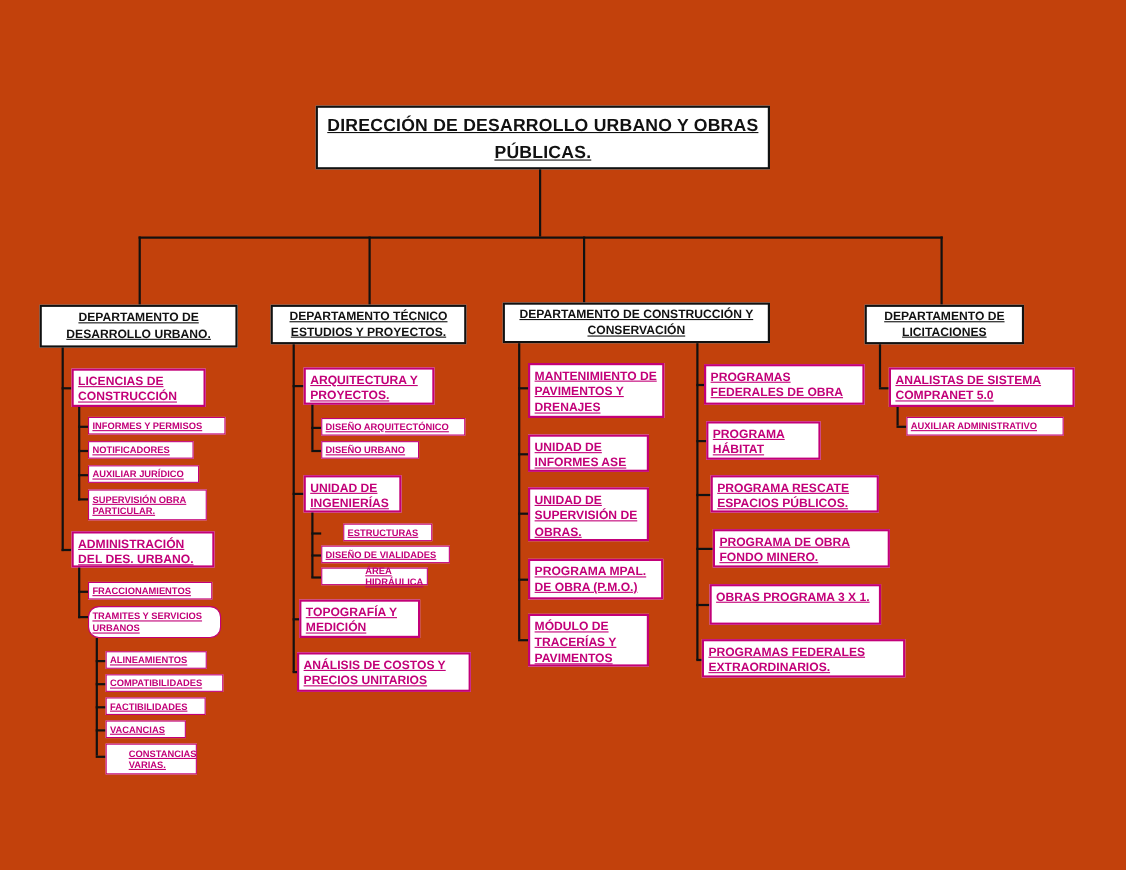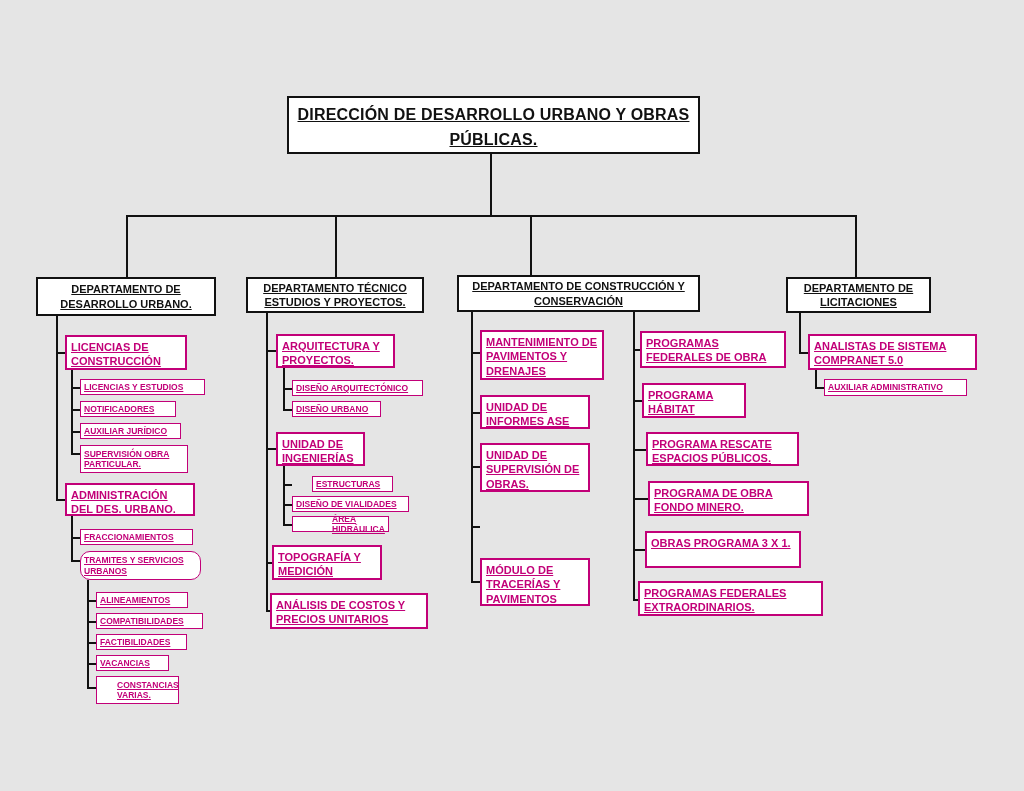--- a/index.html
+++ b/index.html
@@ -1,19 +1,19 @@
 <!DOCTYPE html>
 <html style="--accent: #c20078;"><head>
 <meta charset="utf-8">
 <style>
   html,body{margin:0;padding:0;background:#ffffff;}
   #canvas{
     position:relative;
     width:1024px;height:791px;
-    background:#e5e5e5;
+    background:#c2410c;
     font-family:"Liberation Sans", sans-serif;
     overflow:hidden;
   }
   .box{
     position:absolute;box-sizing:border-box;
     font-weight:bold;text-decoration:underline;
     background:#ffffff;
   }
   .title-box{
     border:2px solid #111111;color:#111111;
@@ -58,21 +58,21 @@
   <div class="box dept" style="left:786px;top:277px;width:145px;height:36px;">DEPARTAMENTO DE LICITACIONES</div>
   <div class="box dept" style="left:457px;top:275px;width:243px;height:37px;">DEPARTAMENTO DE CONSTRUCCIÓN Y CONSERVACIÓN</div>
 
   <div class="lv" style="left:56px;top:316px;height:185px;"></div>
 
   <div class="lh" style="left:56px;top:352px;width:9px;"></div>
   <div class="box pk" style="left:65px;top:335px;width:122px;height:35px;">LICENCIAS DE CONSTRUCCIÓN</div>
 
   <div class="lv" style="left:71px;top:370px;height:85px;"></div>
   <div class="lh" style="left:71px;top:387px;width:9px;"></div>
-  <div class="box pk-sm" style="left:80px;top:379px;width:125px;height:16px;">LICENCIAS Y ESTUDIOS</div>
+  <div class="box pk-sm" style="left:80px;top:379px;width:125px;height:16px;">INFORMES Y PERMISOS</div>
   <div class="lh" style="left:71px;top:409px;width:9px;"></div>
   <div class="box pk-sm" style="left:80px;top:401px;width:96px;height:16px;">NOTIFICADORES</div>
   <div class="lh" style="left:71px;top:431px;width:9px;"></div>
   <div class="box pk-sm" style="left:80px;top:423px;width:101px;height:16px;">AUXILIAR JURÍDICO</div>
   <div class="lh" style="left:71px;top:453px;width:9px;"></div>
   <div class="box pk-sm" style="left:80px;top:445px;width:108px;height:28px;">SUPERVISIÓN OBRA PARTICULAR.</div>
 
   <div class="lh" style="left:56px;top:499px;width:9px;"></div>
   <div class="box pk" style="left:65px;top:483px;width:130px;height:33px;">ADMINISTRACIÓN DEL DES. URBANO.</div>
 
@@ -127,20 +127,21 @@
   <div class="lh" style="left:471px;top:352px;width:9px;"></div>
   <div class="box pk" style="left:480px;top:330px;width:124px;height:50px;">MANTENIMIENTO DE PAVIMENTOS Y DRENAJES</div>
 
   <div class="lh" style="left:471px;top:412px;width:9px;"></div>
   <div class="box pk" style="left:480px;top:395px;width:110px;height:34px;">UNIDAD DE INFORMES ASE</div>
 
   <div class="lh" style="left:471px;top:466px;width:9px;"></div>
   <div class="box pk" style="left:480px;top:443px;width:110px;height:49px;">UNIDAD DE SUPERVISIÓN DE OBRAS.</div>
 
   <div class="lh" style="left:471px;top:526px;width:9px;"></div>
+  <div class="box pk" style="left:480px;top:508px;width:123px;height:37px;">PROGRAMA MPAL. DE OBRA (P.M.O.)</div>
 
   <div class="lh" style="left:471px;top:581px;width:9px;"></div>
   <div class="box pk" style="left:480px;top:558px;width:110px;height:48px;">MÓDULO DE TRACERÍAS Y PAVIMENTOS</div>
 
   <div class="lv" style="left:633px;top:312px;height:288px;"></div>
 
   <div class="lh" style="left:633px;top:349px;width:7px;"></div>
   <div class="box pk" style="left:640px;top:331px;width:146px;height:37px;">PROGRAMAS FEDERALES DE OBRA</div>
 
   <div class="lh" style="left:633px;top:400px;width:9px;"></div>

